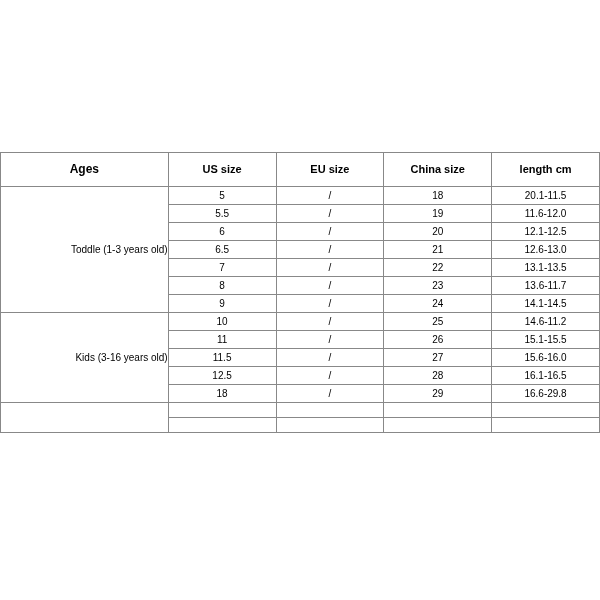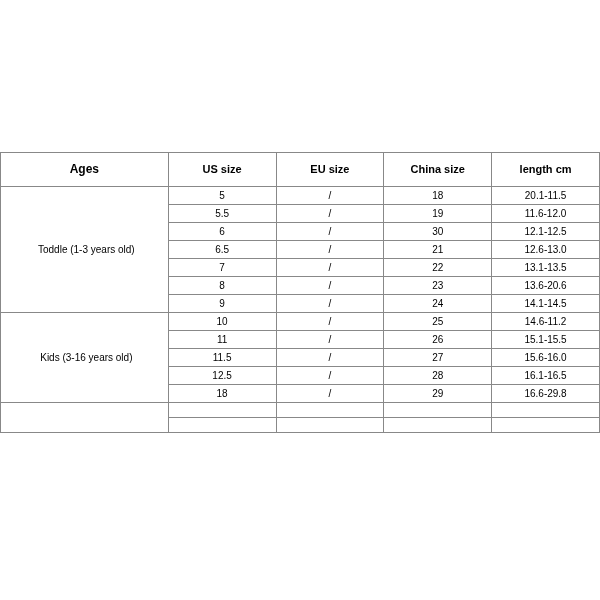--- a/index.html
+++ b/index.html
@@ -39,21 +39,21 @@
     }
     th.ages {
       width: 168px;
       font-size: 12px;
       text-align: center;
       margin-top: 8px;
     }
     th.col { width: 108px; text-align: center; }
     td.group {
       font-size: 10px;
-      text-align: center;
+      text-align: right;
       padding-left: 4px;
     }
   </style>
 </head>
 <body>
 
 <div class="table-wrap">
   <table>
     <thead>
       <tr>
@@ -74,40 +74,40 @@
         </tr>
         <tr>
           <td>5.5</td>
           <td>/</td>
           <td>19</td>
           <td>11.6-12.0</td>
         </tr>
         <tr>
           <td>6</td>
           <td>/</td>
-          <td>30</td>
+          <td>20</td>
           <td>12.1-12.5</td>
         </tr>
         <tr>
           <td>6.5</td>
           <td>/</td>
           <td>21</td>
           <td>12.6-13.0</td>
         </tr>
         <tr>
           <td>7</td>
           <td>/</td>
           <td>22</td>
           <td>13.1-13.5</td>
         </tr>
         <tr>
           <td>8</td>
           <td>/</td>
           <td>23</td>
-          <td>13.6-20.6</td>
+          <td>13.6-11.7</td>
         </tr>
         <tr>
           <td>9</td>
           <td>/</td>
           <td>24</td>
           <td>14.1-14.5</td>
         </tr>
         <tr>
           <td class="group" rowspan="5">Kids (3-16 years old)</td>
           <td>10</td>

